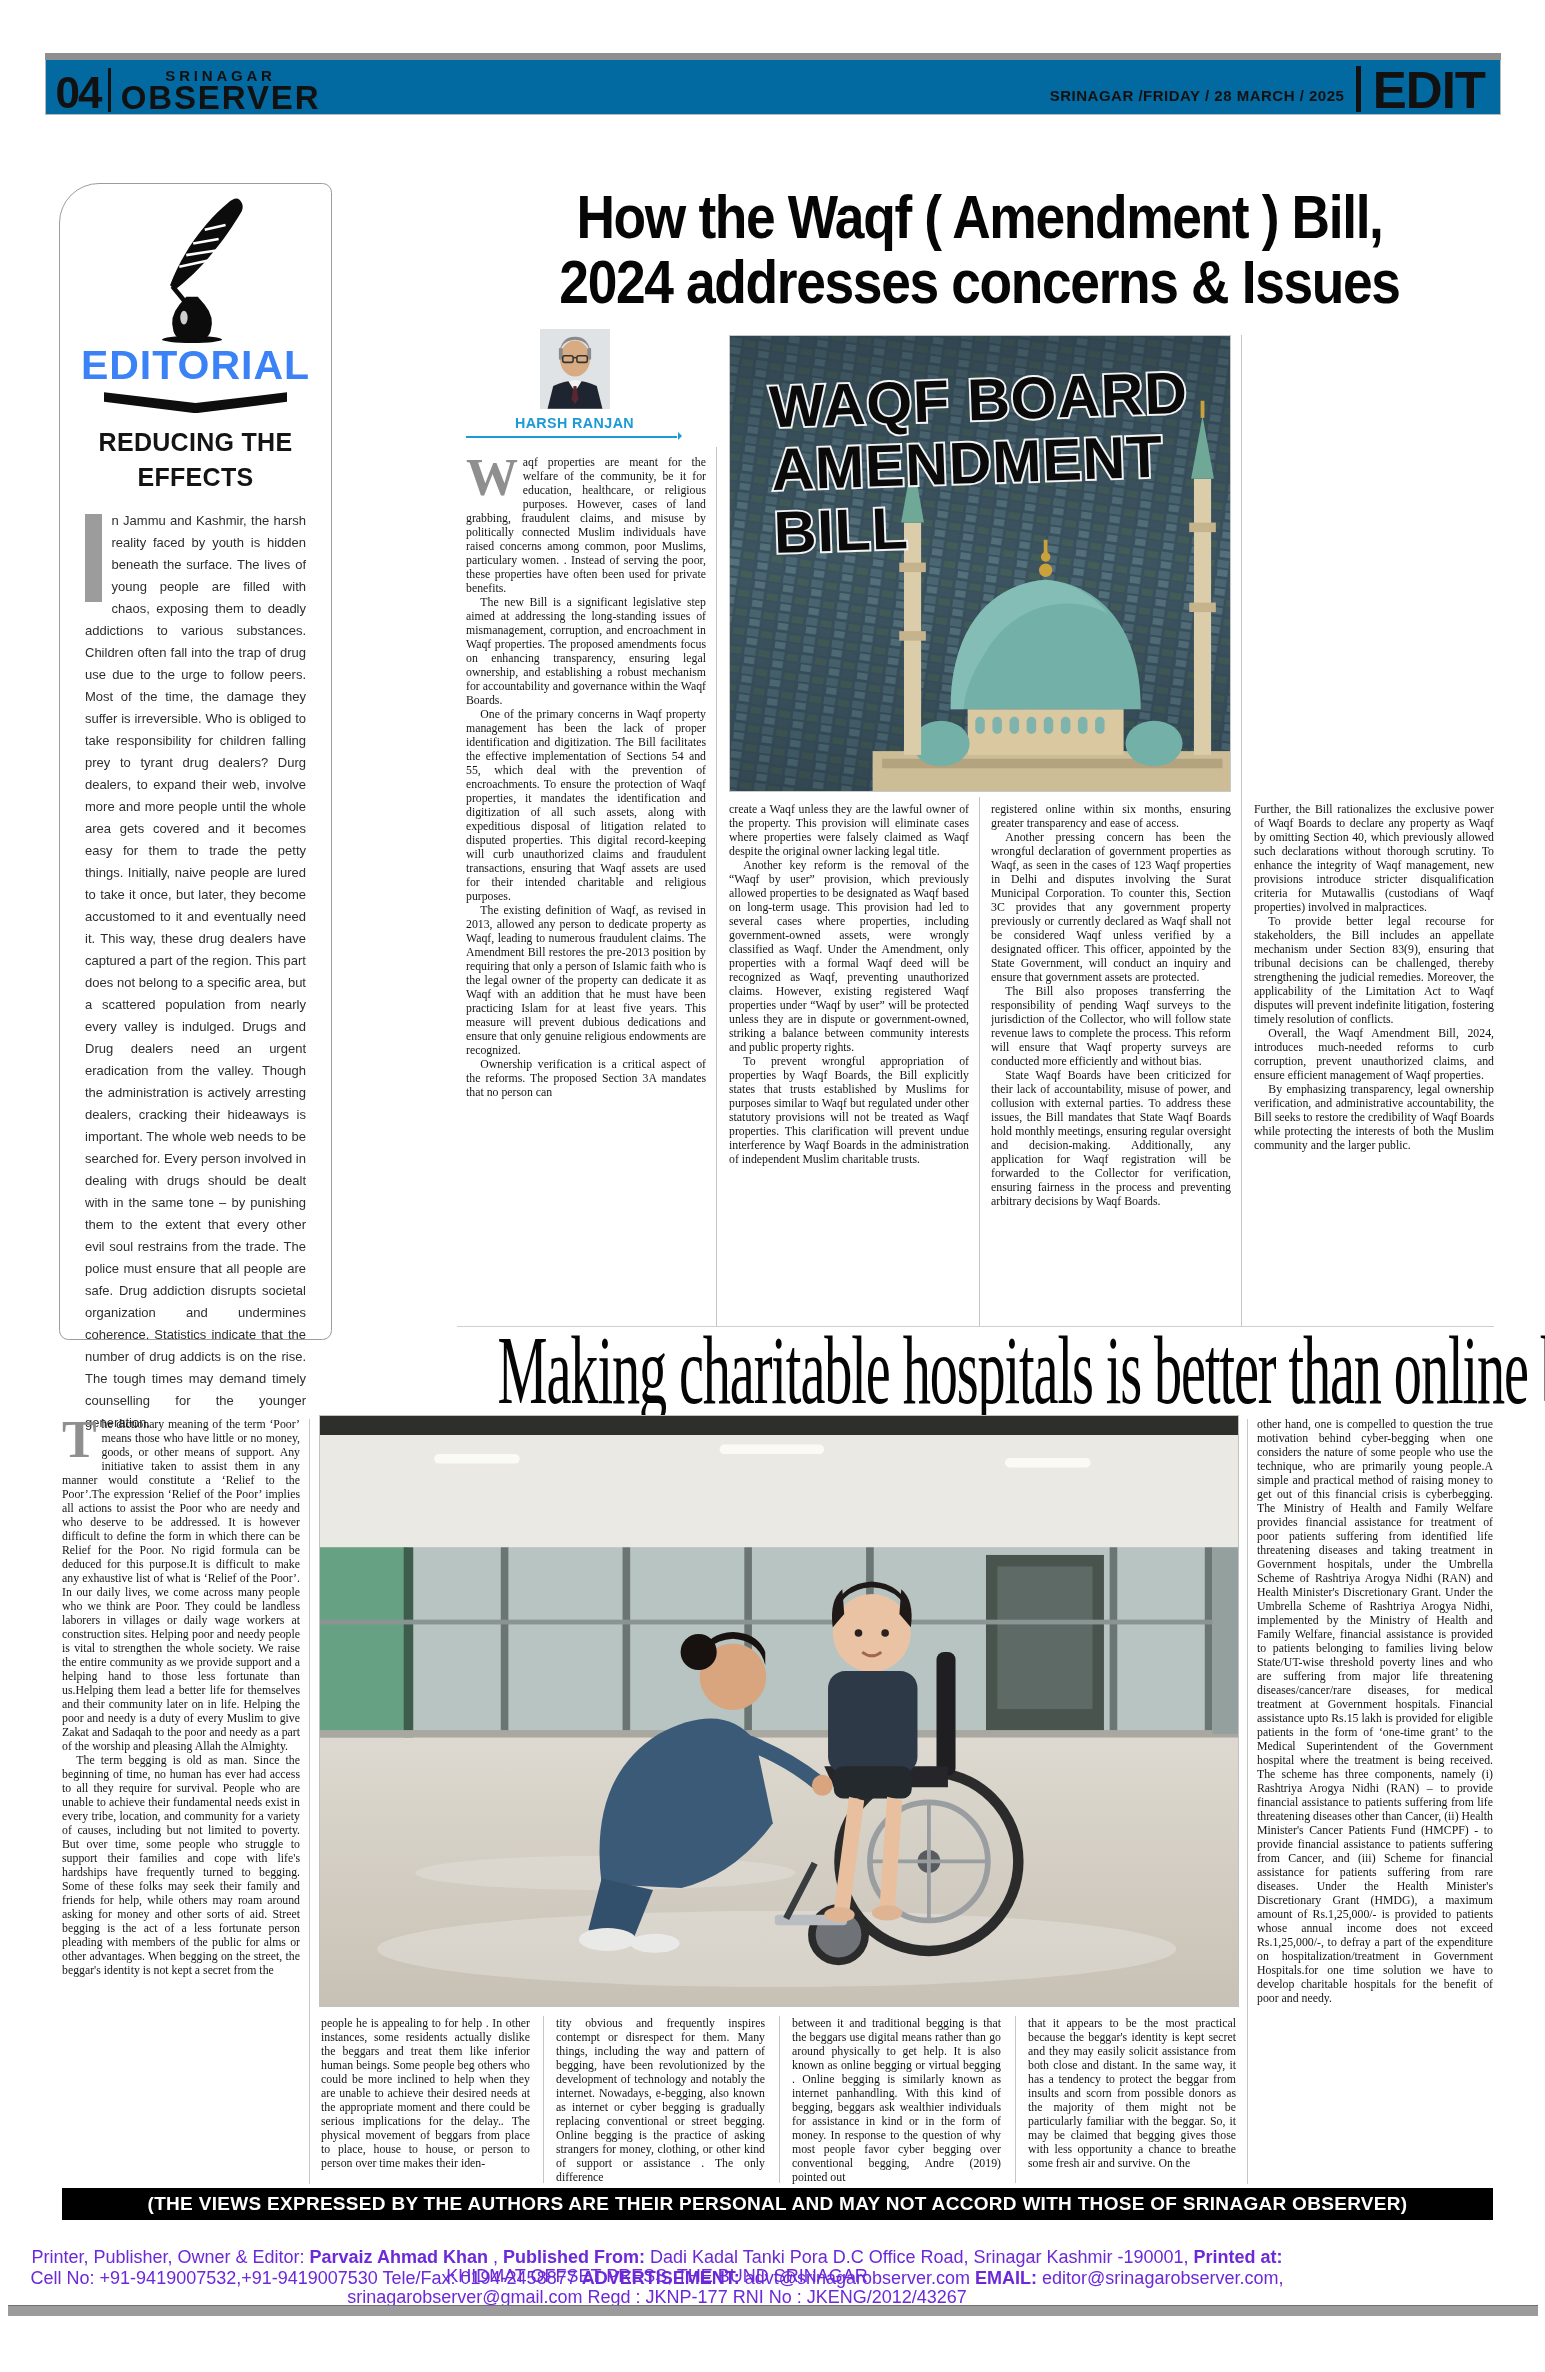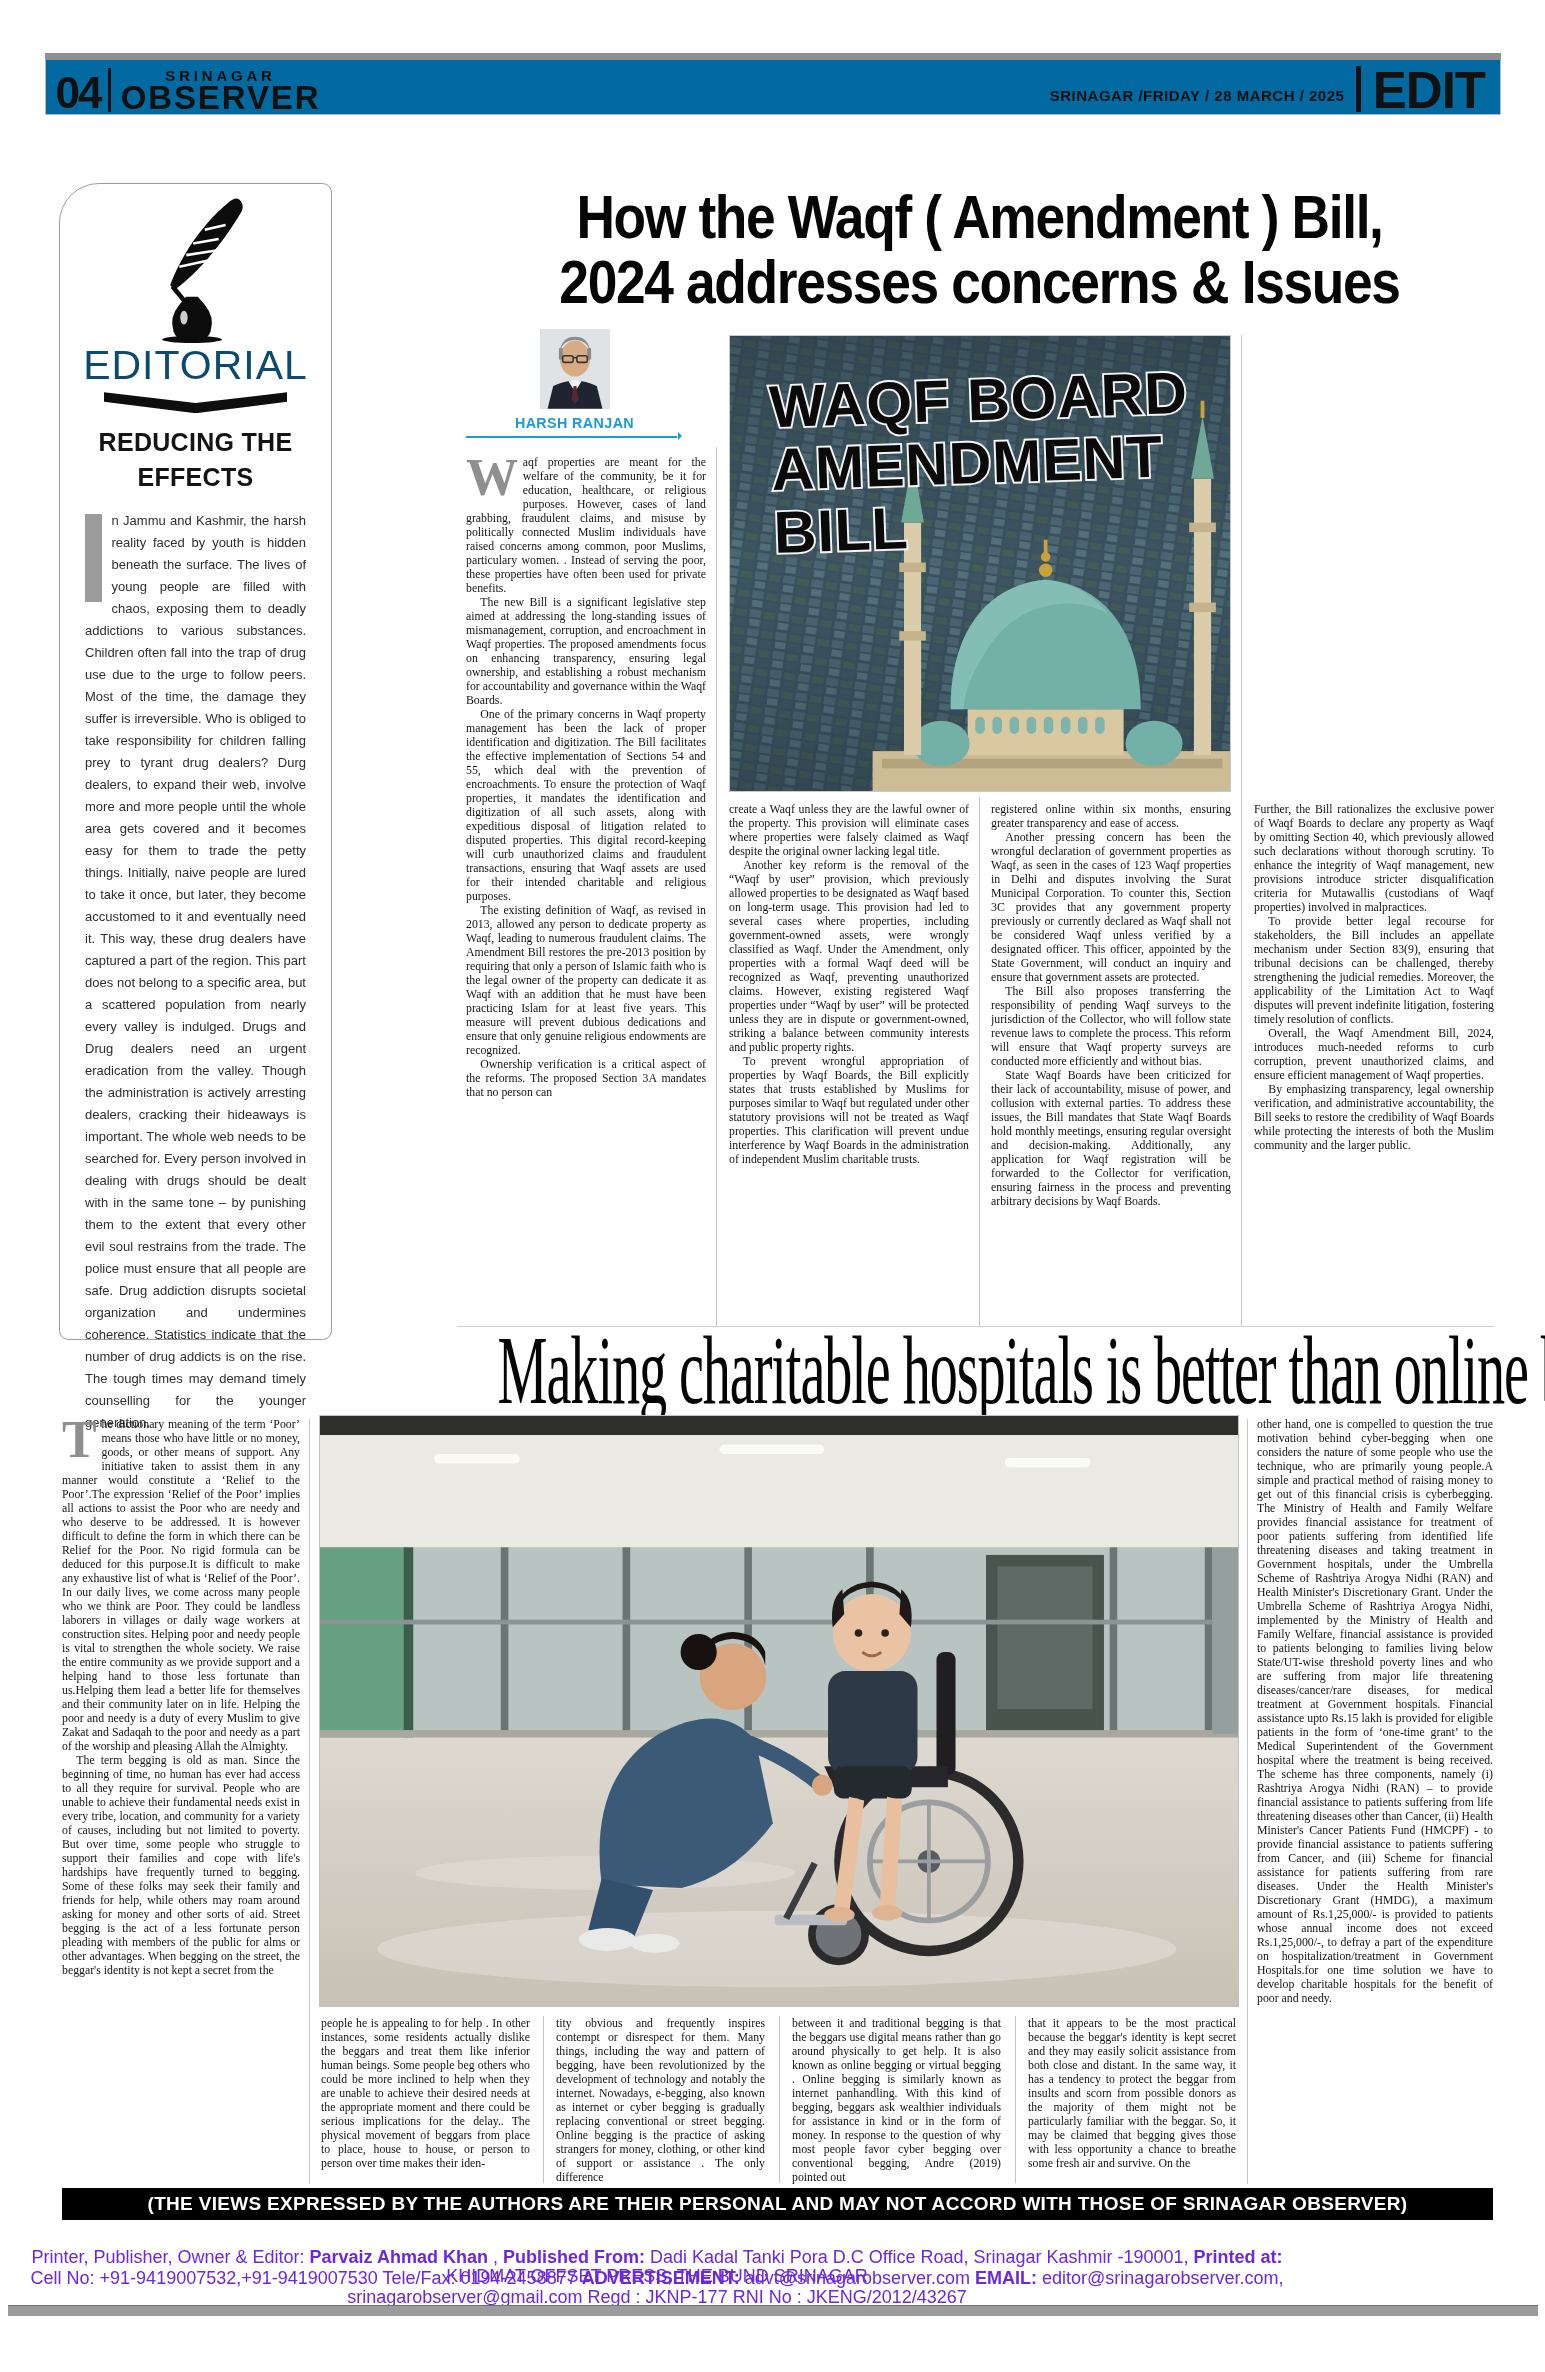--- a/index.html
+++ b/index.html
@@ -20,21 +20,21 @@
   .mh-right{display:flex;align-items:flex-end}
   .dateline{font-weight:700;font-size:15px;letter-spacing:0.5px;padding-bottom:8.6px}
   .mh-bar{width:5.7px;height:46px;background:#111;margin:0 11.4px}
   .section-name{font-weight:900;font-size:51px;line-height:42px;letter-spacing:-1px}
 
   
   .editorial{position:absolute;left:59px;top:183px;width:273px;height:1157px;
              border:1.4px solid #9c9c9c;border-radius:40px 9.5px 9.5px 9.5px;text-align:center;
              padding-top:7.6px;background:#fff}
   .quill{display:block;margin:3.8px auto 0}
-  .ed-label{font-weight:400;font-size:41px;letter-spacing:1px;color:#0c4a6e;line-height:44px}
+  .ed-label{font-weight:700;font-size:41px;letter-spacing:1px;color:#3b82f6;line-height:44px}
   .ed-chevron{width:183px;height:21px;background:#0e0e0e;margin:4.8px auto 11.4px;
               clip-path:polygon(0 0,50% 52%,100% 0,100% 46%,50% 100%,0 46%)}
   .ed-title{font-weight:700;font-size:25px;line-height:35px;color:#141414;margin:3.8px 19px 15px;letter-spacing:0.3px}
   .ed-body{text-align:justify;font-size:13px;line-height:22px;color:#2e2e2e;padding:0 25px;font-weight:400}
   .ed-body .dropcap{float:left;width:17px;height:88px;background:#9c9c9c;color:transparent;
                     overflow:hidden;margin:4.8px 9.5px 1.9px 0;font-size:7.6px}
 
   
   .waqf-headline{position:absolute;left:466px;top:185px;width:1027px;text-align:center;
                  font-weight:900;font-size:55px;line-height:59px;letter-spacing:-1.4px;color:#060606;

